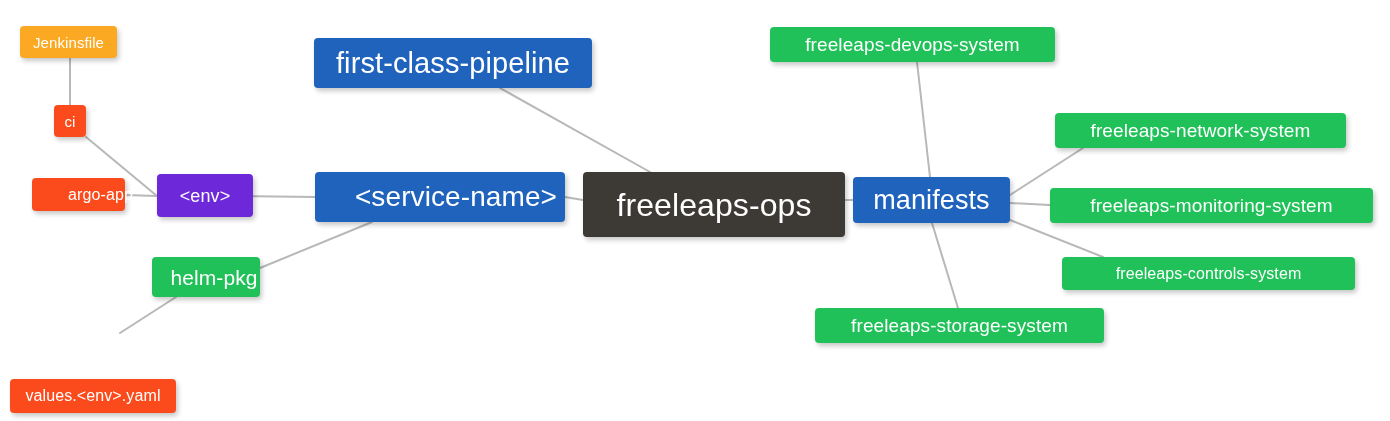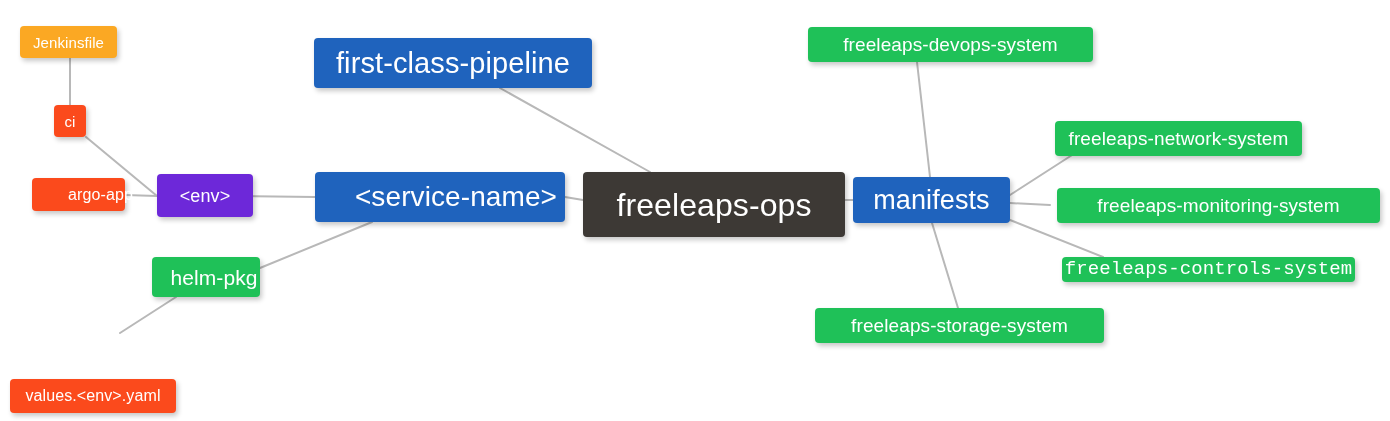--- a/index.html
+++ b/index.html
@@ -91,29 +91,29 @@
       </div>
       <div class="node" style="left: 315px; top: 172px; width: 250px; height: 50px; background: rgb(31, 99, 189); font-size: 28px; padding-left: 32px;">
         <span>&lt;service-name&gt;</span>
       </div>
       <div class="node" style="left: 583px; top: 172px; width: 262px; height: 65px; background: rgb(61, 57, 53); font-size: 32px;">
         <span>freeleaps-ops</span>
       </div>
       <div class="node" style="left: 853px; top: 177px; width: 157px; height: 46px; background: rgb(31, 99, 189); font-size: 27px; justify-content: center;">
         <span>manifests</span>
       </div>
-      <div class="node" style="left: 808px; top: 27px; width: 285px; height: 35px; background: rgb(31, 193, 88); font-size: 19px;">
+      <div class="node" style="left: 770px; top: 27px; width: 285px; height: 35px; background: rgb(31, 193, 88); font-size: 19px;">
         <span>freeleaps-devops-system</span>
       </div>
-      <div class="node" style="left: 1055px; top: 113px; width: 247px; height: 35px; background: rgb(31, 193, 88); font-size: 19px; margin-top: 8px;">
+      <div class="node" style="left: 1055px; top: 113px; width: 291px; height: 35px; background: rgb(31, 193, 88); font-size: 19px;">
         <span>freeleaps-network-system</span>
       </div>
-      <div class="node" style="left: 1050px; top: 188px; width: 323px; height: 35px; background: rgb(31, 193, 88); font-size: 19px; margin-left: 7px;">
+      <div class="node" style="left: 1050px; top: 188px; width: 323px; height: 35px; background: rgb(31, 193, 88); font-size: 19px;">
         <span>freeleaps-monitoring-system</span>
       </div>
-      <div class="node" style="left: 1062px; top: 257px; width: 293px; height: 25px; background: rgb(31, 193, 88); font-size: 19px; font-family: Liberation Mono, monospace;">
+      <div class="node" style="left: 1062px; top: 257px; width: 293px; height: 33px; background: rgb(31, 193, 88); font-size: 16px;">
         <span>freeleaps-controls-system</span>
       </div>
       <div class="node" style="left: 815px; top: 308px; width: 289px; height: 35px; background: rgb(31, 193, 88); font-size: 19px;">
         <span>freeleaps-storage-system</span>
       </div>
     </div>
 </div>
 
 </body></html>

